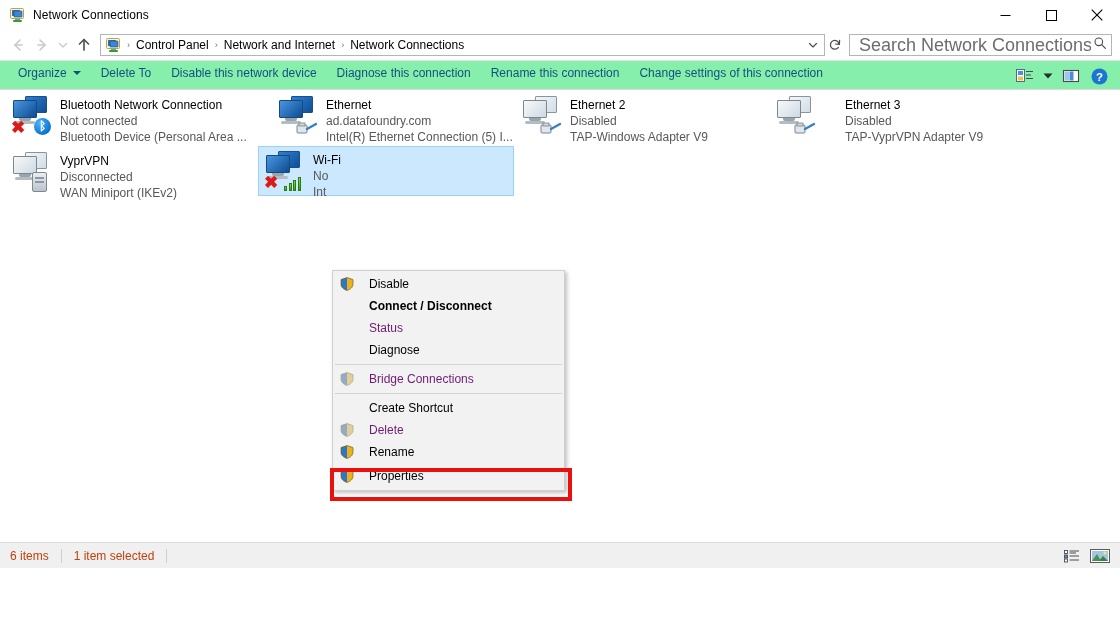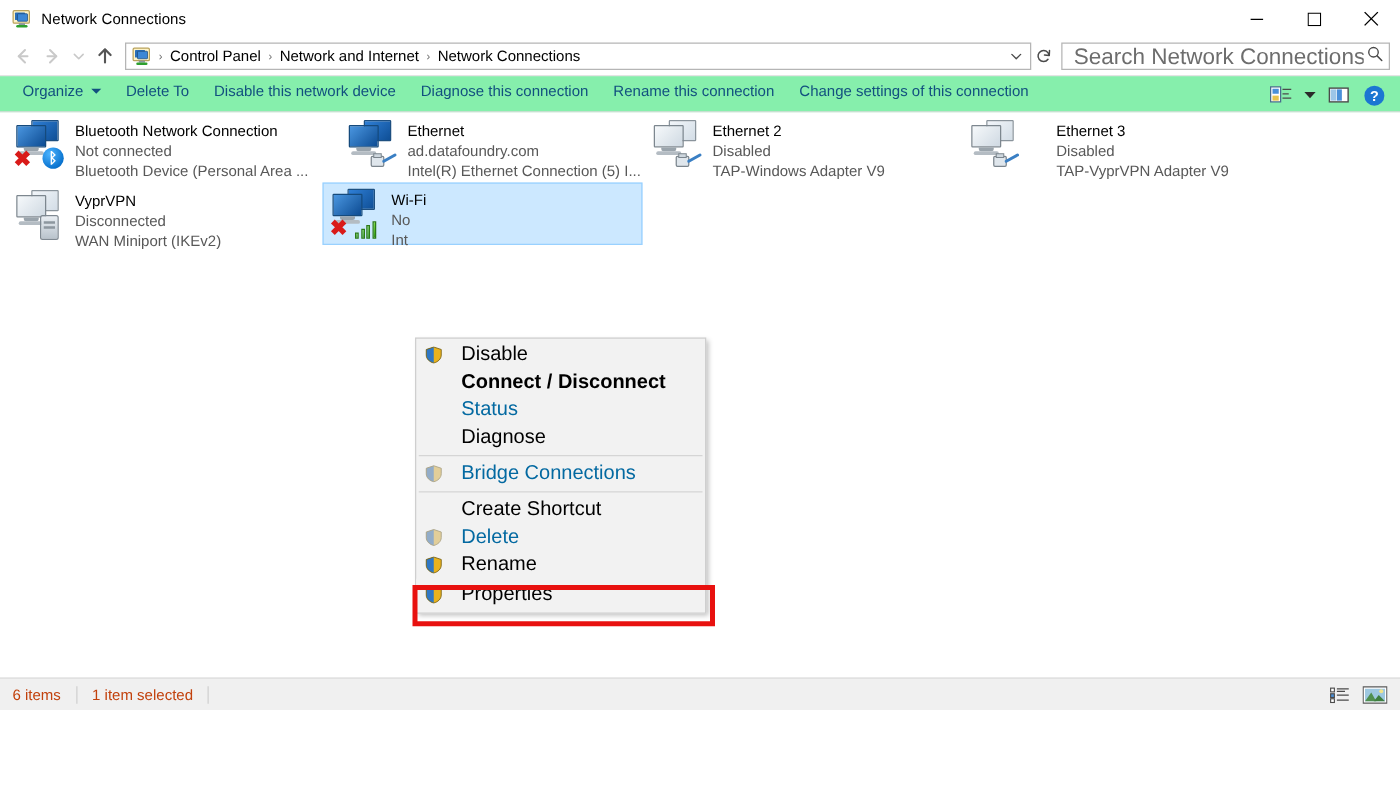--- a/index.html
+++ b/index.html
@@ -330,26 +330,26 @@
     border: 1px solid #cfcfcf;
     box-shadow: 2px 2px 4px rgba(0,0,0,0.25);
     padding: 2px 0;
     z-index: 40;
   }
   .mi {
     height: 22px;
     display: flex;
     align-items: center;
     padding-left: 6px;
-    font-size: 16px;
+    font-size: 12px;
     color: #000000;
     position: relative;
   }
   .mi.bold { font-weight: bold; }
-  .mi.disabled { color: #0369a1; }
+  .mi.disabled { color: #701a75; }
   .mi-icon {
     width: 16px; height: 16px;
     flex: 0 0 16px;
     margin-right: 14px;
     position: relative;
   }
   .mi-icon.blank { background: transparent; }
   .shield {
     position: absolute;
     left: 1px; top: 1px;

